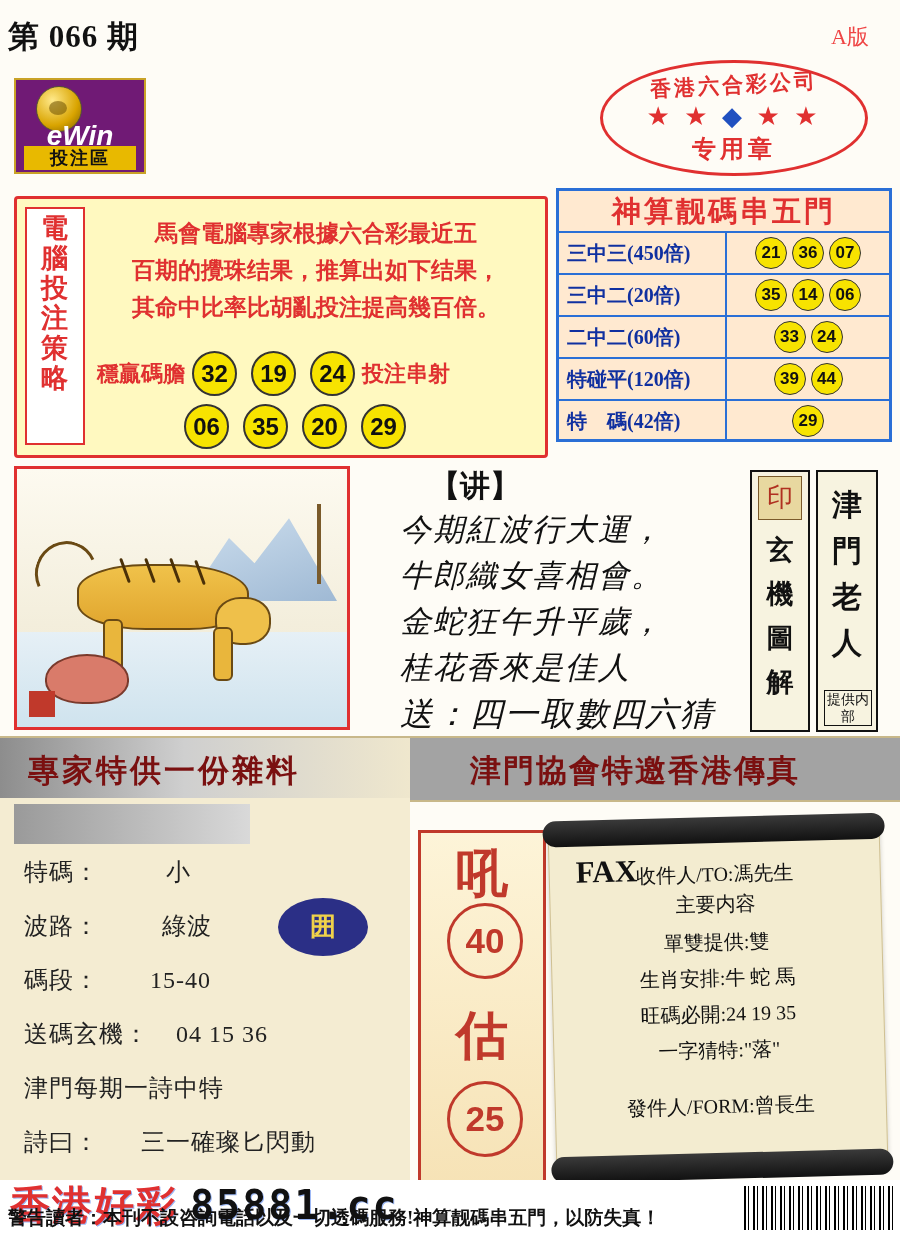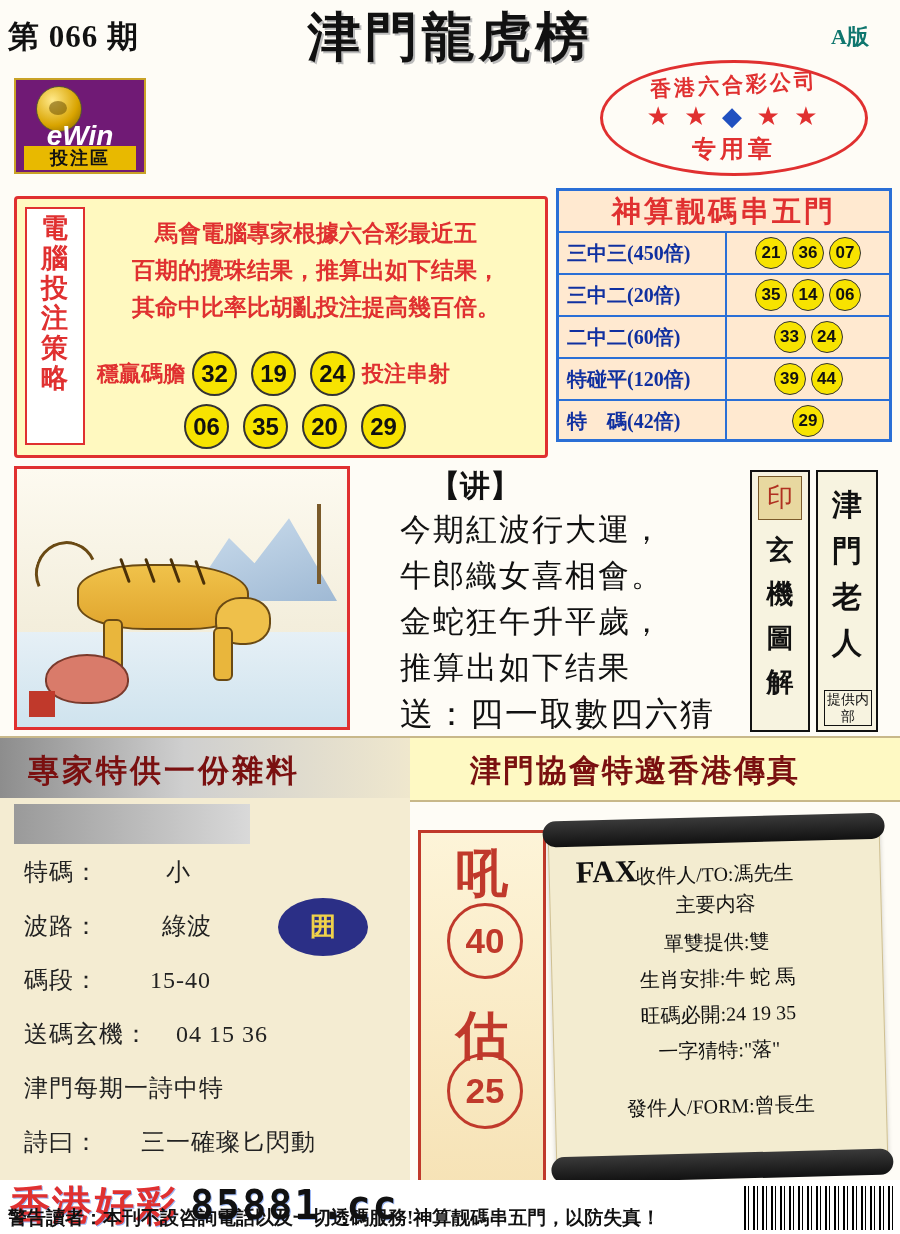--- a/index.html
+++ b/index.html
@@ -13,21 +13,21 @@
 
   
   .header{position:absolute;left:0;top:0;width:879px;height:68px;}
   .issue{position:absolute;left:8px;top:16px;font-size:31px;font-weight:bold;color:#111;letter-spacing:1px;}
   .main-title{
     position:absolute;left:250px;top:2px;width:400px;text-align:center;
     font-size:53px;font-weight:bold;color:#111;letter-spacing:4px;
     font-family:"DejaVu Serif",serif;
     text-shadow:2px 2px 0 #bbb;
   }
-  .edition{position:absolute;right:10px;top:22px;font-size:22px;font-weight:bold;color:#0f766e;text-align:center;}
+  .edition{position:absolute;right:10px;top:22px;font-size:22px;font-weight:normal;color:#ef4444;text-align:center;}
 
   
   .ewin{position:absolute;left:14px;top:78px;width:128px;height:92px;border:2px solid #c9a227;background:#701a75;}
   .ewin .ball{position:absolute;left:20px;top:6px;width:44px;height:44px;border-radius:50%;
      background:radial-gradient(circle at 35% 30%,#ffe98a,#d9a400 60%,#7a5c00);border:1px solid #553;}
   .ewin .ball:after{content:"";position:absolute;left:12px;top:14px;width:18px;height:14px;
      border-radius:50%;background:#6b4f00;opacity:.55;}
   .ewin .ewintext{position:absolute;left:8px;top:40px;width:112px;text-align:center;color:#fff;
      font-size:28px;font-weight:bold;font-family:"Liberation Sans",sans-serif;font-style:italic;}
   .ewin .sub{position:absolute;left:8px;top:66px;width:112px;height:24px;background:#e8b900;color:#111;
@@ -89,37 +89,37 @@
      border-radius:50%;border-color:#6a4a14 transparent transparent #6a4a14;transform:rotate(20deg);}
   .pic .stripe{position:absolute;background:#4a3008;height:3px;border-radius:2px;}
   .pic .rock{position:absolute;left:28px;top:185px;width:80px;height:46px;border-radius:50% 50% 45% 45%;
      background:#d97b6a;border:2px solid #7a3a2c;}
   .pic .tree{position:absolute;left:300px;top:35px;width:4px;height:80px;background:#7a5a2a;}
   .pic .stampsq{position:absolute;left:12px;bottom:10px;width:26px;height:26px;background:#c0392b;}
 
   
   .poem{position:absolute;left:400px;top:466px;width:350px;height:270px;}
   .poem .hd{font-size:30px;font-weight:bold;color:#111;text-align:left;margin-left:30px;}
-  .poem .ln{font-size:31px;color:#111;line-height:46px;letter-spacing:2px;white-space:nowrap;}
+  .poem .ln{font-size:31px;color:#111;line-height:46px;letter-spacing:2px;white-space:nowrap;font-style:italic;}
   .poem .last{font-size:33px;}
 
   
   .xuanji{position:absolute;left:750px;top:470px;width:56px;height:258px;border:2px solid #111;background:#f7f3e0;}
   .xuanji .ic{position:absolute;left:6px;top:4px;width:42px;height:42px;background:#e8d8a0;border:1px solid #7a5a2a;
      color:#b03020;font-size:26px;text-align:center;line-height:42px;}
   .xuanji .vt{position:absolute;left:8px;top:56px;width:40px;font-size:27px;font-weight:bold;line-height:44px;
      text-align:center;color:#111;}
   .laoren{position:absolute;left:816px;top:470px;width:58px;height:258px;border:2px solid #111;background:#f7f3e0;}
   .laoren .vt{position:absolute;left:6px;top:10px;width:46px;font-size:30px;font-weight:bold;line-height:46px;
      text-align:center;color:#111;}
   .laoren .note{position:absolute;left:6px;bottom:4px;width:46px;font-size:14px;line-height:17px;text-align:center;
      color:#111;border:1px solid #111;}
 
   
-  .bannerstrip{position:absolute;left:0;top:736px;width:900px;height:62px;background:#fef9c3;
+  .bannerstrip{position:absolute;left:0;top:736px;width:900px;height:62px;background:#a3a3a3;
      border-top:2px solid #c8b88a;border-bottom:2px solid #c8b88a;}
   .bannerstrip .grad{position:absolute;left:0;top:0;width:410px;height:62px;
      background:linear-gradient(90deg,#8d8d8d,#cfcfcf 45%,#efe7cd 100%);}
   .bannerstrip .t1{position:absolute;left:28px;top:12px;font-size:31px;font-weight:bold;color:#7a1010;letter-spacing:3px;}
   .bannerstrip .t2{position:absolute;left:470px;top:12px;font-size:31px;font-weight:bold;color:#7a1010;letter-spacing:2px;}
 
   
   .info{position:absolute;left:0;top:798px;width:410px;height:400px;background:#f4ecd2;}
   .info .blk{position:absolute;left:14px;top:6px;width:236px;height:40px;
      background:linear-gradient(90deg,#9a9a9a,#d9d9d9);}
@@ -130,21 +130,21 @@
   
   .hougu{position:absolute;left:418px;top:830px;width:122px;height:362px;border:3px solid #c0392b;
      background:linear-gradient(180deg,#fdf4d8,#f6e2b5);}
   .hougu .ch{position:absolute;left:0;width:122px;text-align:center;font-size:52px;font-weight:bold;color:#c0392b;}
   .hougu .c1{top:6px;}
   .hougu .c2{top:168px;}
   .hougu .num{position:absolute;left:26px;width:70px;height:70px;border-radius:50%;border:3px solid #c0392b;
      color:#c0392b;font-size:35px;font-weight:bold;text-align:center;line-height:70px;
      font-family:"Liberation Sans",sans-serif;}
   .hougu .n1{top:70px;}
-  .hougu .n2{top:220px;}
+  .hougu .n2{top:248px;}
 
   
   .fax{position:absolute;left:552px;top:824px;width:330px;height:346px;
      background:#f3ecd0;border:1px solid #cfc093;transform:rotate(-1.5deg);
      box-shadow:0 2px 5px rgba(0,0,0,.2);}
   .fax .roll{position:absolute;left:-6px;width:342px;height:26px;border-radius:13px;
      background:linear-gradient(180deg,#3a3a3a,#111);}
   .fax .rtop{top:-8px;}
   .fax .rbot{bottom:-8px;}
   .fax .faxword{position:absolute;left:26px;top:26px;font-size:31px;font-weight:bold;color:#111;
@@ -161,21 +161,20 @@
   .barcode{position:absolute;right:6px;top:1186px;width:150px;height:44px;
      background:repeating-linear-gradient(90deg,#000 0 2px,#fff 2px 4px,#000 4px 5px,#fff 5px 9px);}
 </style>
 </head>
 <body>
 
 <div class="page">
 
   <div class="header">
     <div class="issue">第 066 期</div>
-    <div class="main-title">津門龍虎榜</div>
     <div class="edition">A版</div>
   </div>
 
   <div class="ewin">
     <div class="ball"></div>
     <div class="ewintext">eWin</div>
     <div class="sub">投注區</div>
   </div>
 
   <div class="stamp">
@@ -269,21 +268,21 @@
     <div class="leg2"></div>
     <div class="rock"></div>
     <div class="stampsq"></div>
   </div>
 
   <div class="poem">
     <div class="hd">【讲】</div>
     <div class="ln">今期紅波行大運，</div>
     <div class="ln">牛郎織女喜相會。</div>
     <div class="ln">金蛇狂午升平歲，</div>
-    <div class="ln">推算出如下结果</div>
+    <div class="ln">桂花香來是佳人</div>
     <div class="ln last">送：四一取數四六猜</div>
   </div>
 
   <div class="xuanji">
     <div class="ic">印</div>
     <div class="vt">
       <div>玄</div>
       <div>機</div>
       <div>圖</div>
       <div>解</div>

